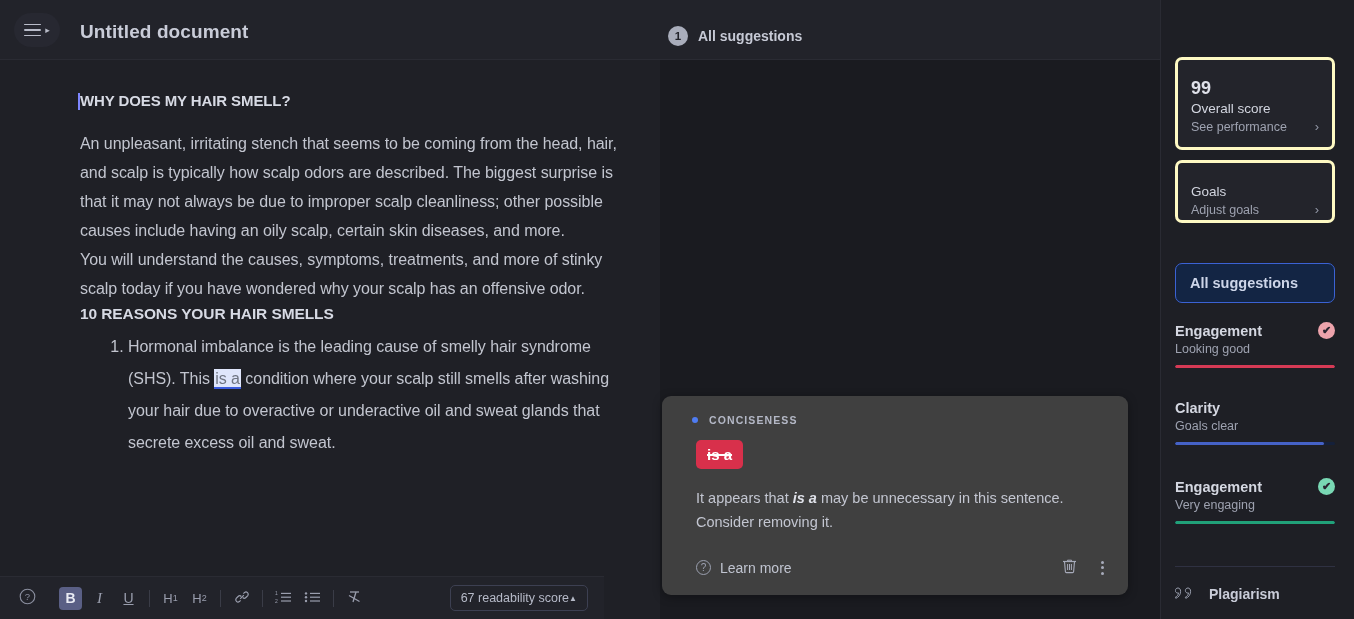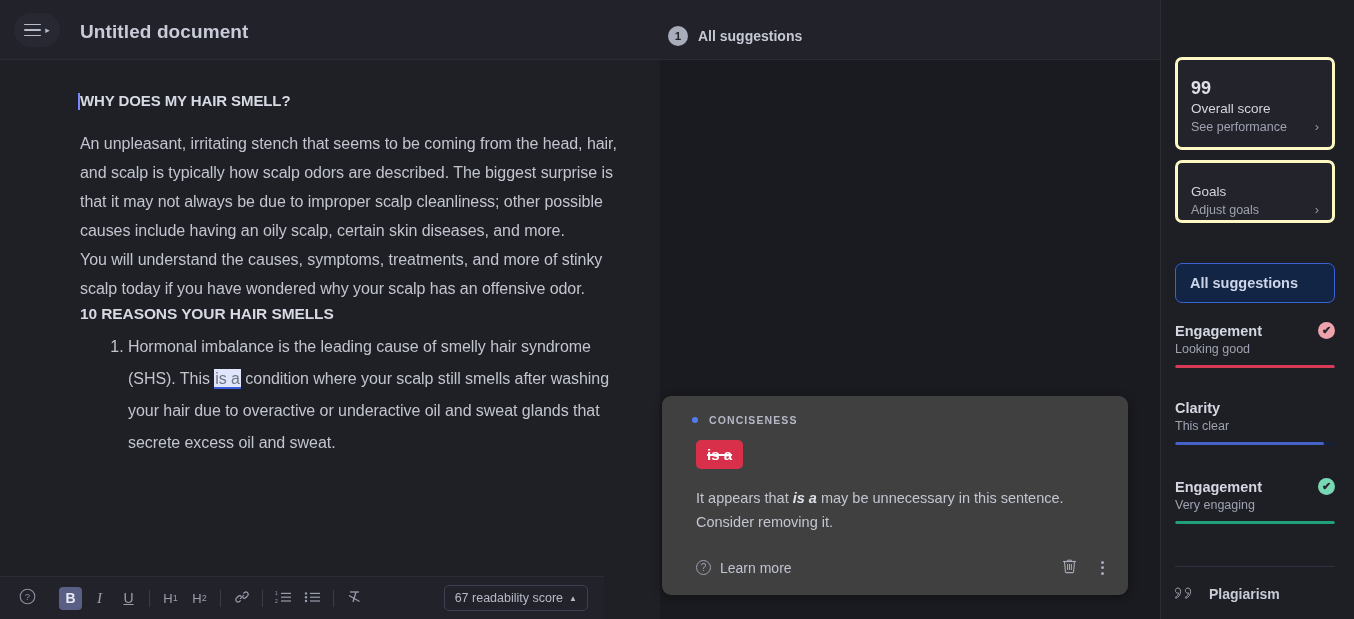--- a/index.html
+++ b/index.html
@@ -101,21 +101,21 @@
   .tb-btn.active { background: #5a5f85; color: #e9ebf4; font-weight: bold; }
   .tb-sep { width: 1px; height: 17px; background: #3a3c47; margin: 0 9px 0 3px; flex: 0 0 auto; }
   .tb-ital { font-style: italic; font-family: "Liberation Serif", serif; font-size: 15px; }
   .tb-und { text-decoration: underline; font-size: 14px; }
   .tb-h { font-size: 13px; }
   .tb-h sub { font-size: 9px; }
   .readability {
     margin-left: auto;
     border: 1px solid #3d4052; border-radius: 5px;
     height: 26px; padding: 0 10px;
-    display: flex; align-items: center; gap: 6px;
+    display: flex; align-items: center; 
     font-size: 12.5px; color: #b6bac8; cursor: pointer;
   }
   .readability .tri { font-size: 8px; color: #b6bac8; }
 
   
   .card {
     position: absolute; left: 662px; top: 396px; width: 466px; height: 199px;
     background: #404040; border-radius: 9px;
     box-shadow: 0 2px 10px rgba(0,0,0,.35);
     padding: 18px 26px 0 30px;
@@ -372,21 +372,21 @@
       <div class="m-sub">Looking good</div>
       <div class="bar">
           <span style="width:100%;background:#d63a55"></span>
         </div>
     </div>
 
     <div class="metric clarity">
       <div class="m-head">
         <span class="m-name">Clarity</span>
       </div>
-      <div class="m-sub">This clear</div>
+      <div class="m-sub">Goals clear</div>
       <div class="bar">
           <span style="width:93%;background:#4562c7"></span>
         </div>
     </div>
 
     <div class="metric engagement">
       <div class="m-head">
         <span class="m-name">Engagement</span>
         <span class="check" style="background:#79d8b4">✔</span>
       </div>

